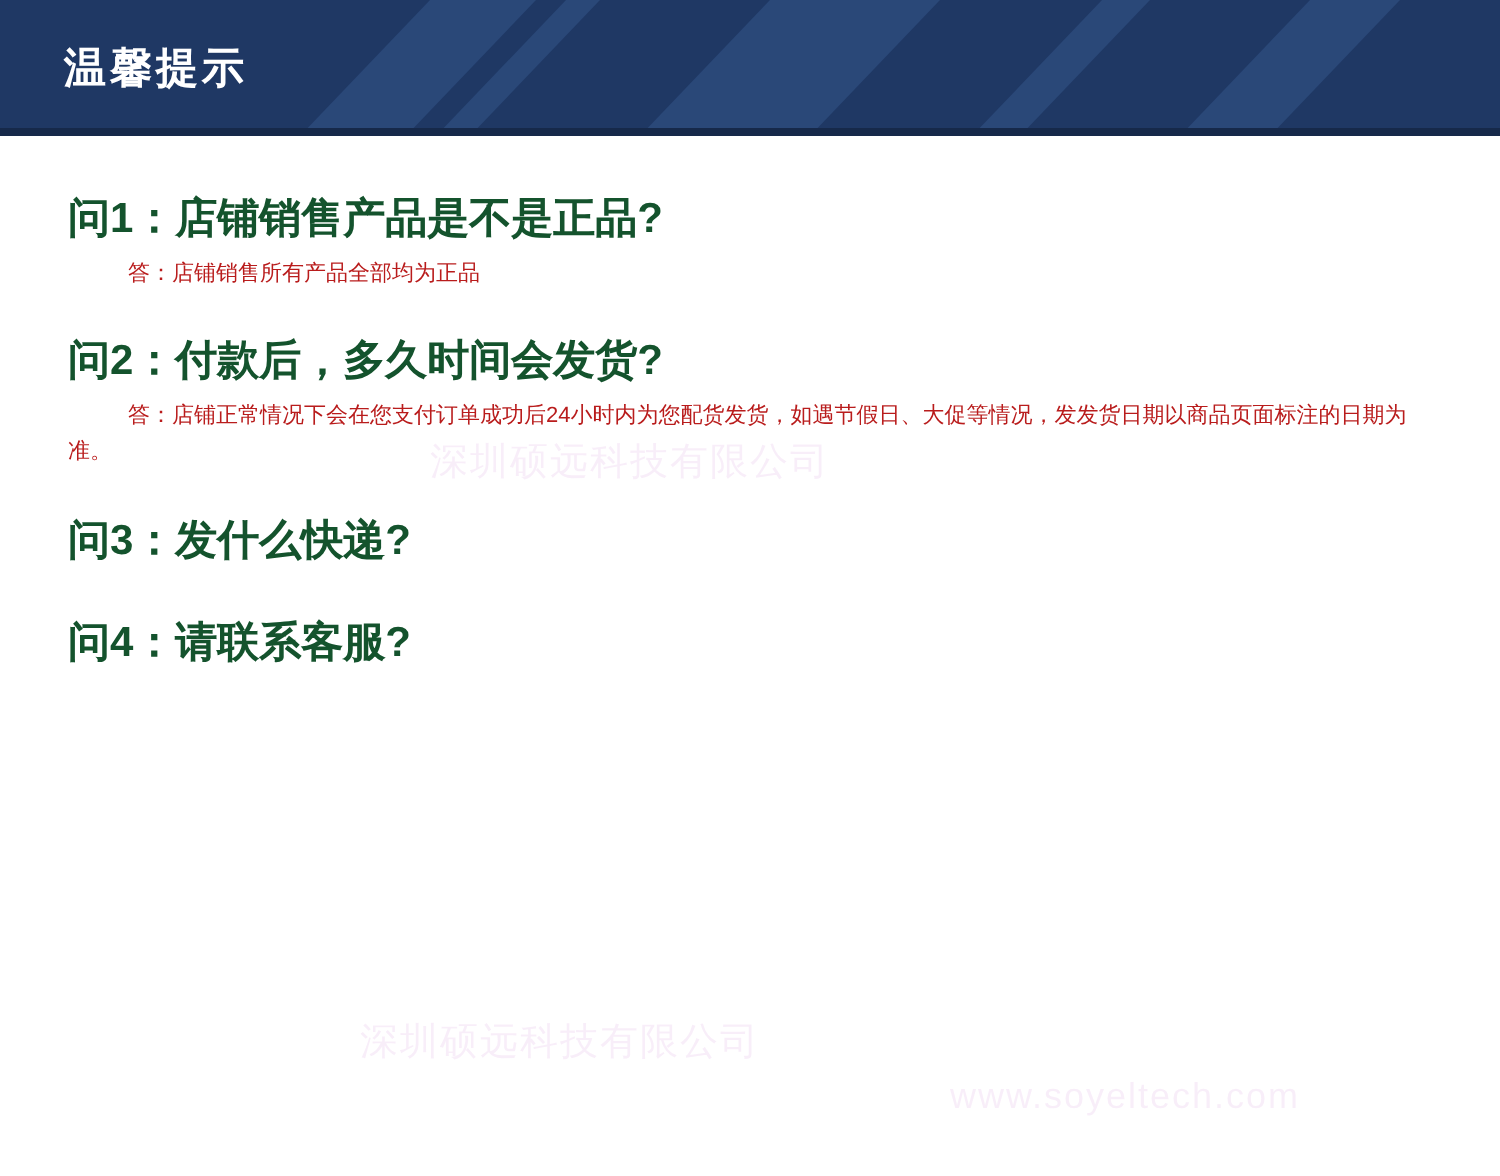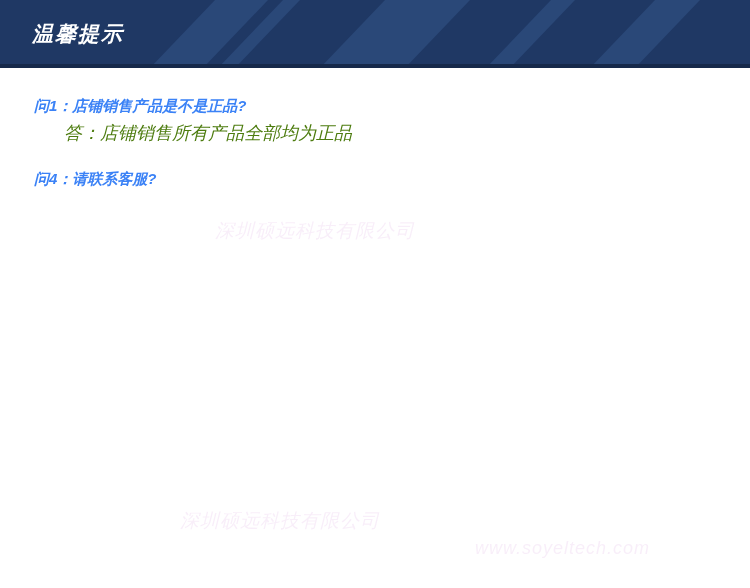--- a/index.html
+++ b/index.html
@@ -13,21 +13,20 @@
     font-family: "Liberation Sans", sans-serif;
     overflow: hidden;
   }
   .page {
     position: relative;
     width: 750px;
     height: 588px;
     background: #ffffff;
     box-sizing: border-box;
     overflow: hidden;
-    font-style: italic;
   }
 
   
   .header {
     position: relative;
     width: 750px;
     height: 68px;
     background: #1f3864;
     overflow: hidden;
   }
@@ -55,29 +54,29 @@
     position: relative;
     padding: 26px 34px 0 34px;
     box-sizing: border-box;
   }
   .qa-block {
     margin-bottom: 19px;
     position: relative;
     z-index: 2;
   }
   .q-line {
-    color: #3b82f6;
-    font-size: 15px;
+    color: #14532d;
+    font-size: 21px;
     font-weight: bold;
     line-height: 1.55;
     margin-bottom: 2px;
   }
   .a-line {
-    color: #4d7c0f;
-    font-size: 18px;
+    color: #b91c1c;
+    font-size: 11px;
     line-height: 1.62;
     text-indent: 30px;
   }
 
   
   .wm {
     position: absolute;
     color: #a21caf;
     opacity: 0.07;
     font-size: 19px;
@@ -113,22 +112,27 @@
 
     <div class="wm wm1">深圳硕远科技有限公司</div>
     <div class="wm wm2">深圳硕远科技有限公司</div>
     <div class="wm wm3">www.soyeltech.com</div>
 
     <div class="qa-block">
       <div class="q-line">问1：店铺销售产品是不是正品?</div>
       <div class="a-line">答：店铺销售所有产品全部均为正品</div>
     </div>
 
+    <div class="qa-block">
+      <div class="q-line">问2：付款后，多久时间会发货?</div>
+      <div class="a-line">答：店铺正常情况下会在您支付订单成功后24小时内为您配货发货，如遇节假日、大促等情况，发发货日期以商品页面标注的日期为准。</div>
+    </div>
 
     <div class="qa-block">
+      <div class="q-line">问3：发什么快递?</div>
     </div>
 
     <div class="qa-block">
       <div class="q-line">问4：请联系客服?</div>
     </div>
 
 
   </div>
 </div>
 

